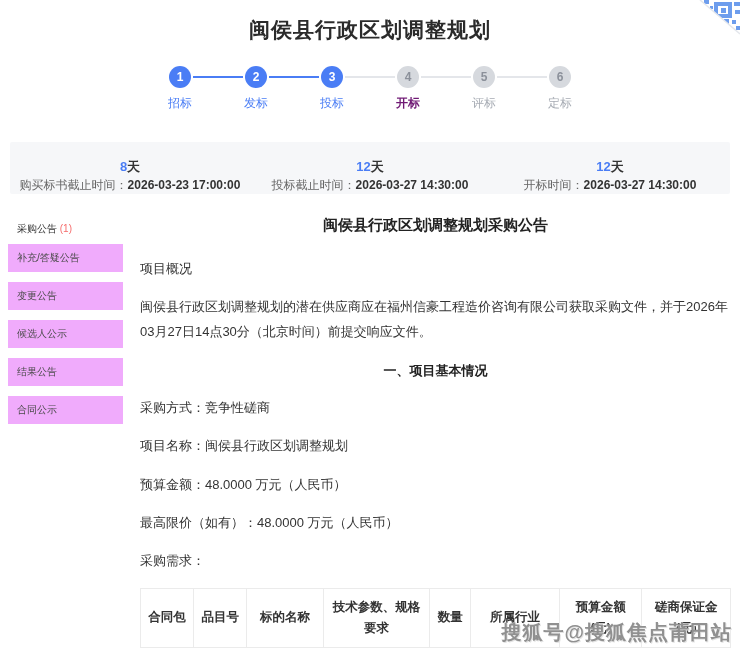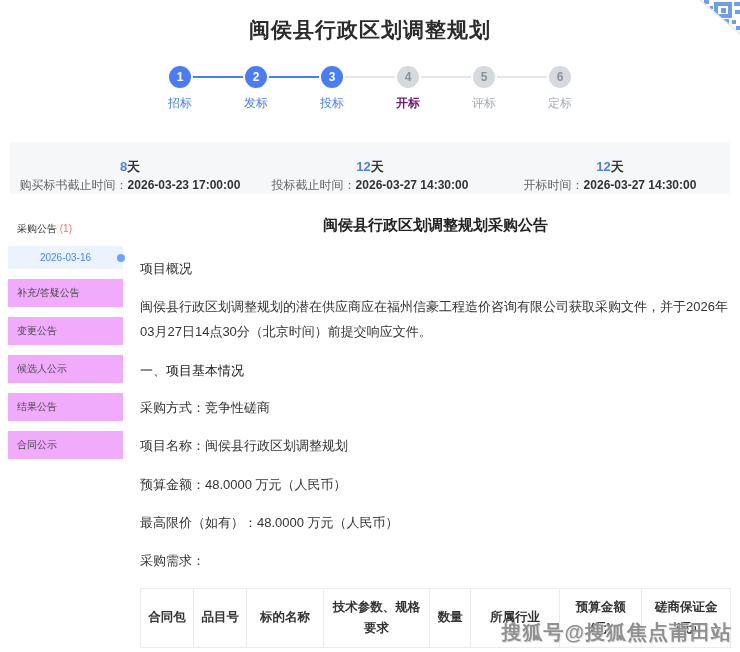--- a/index.html
+++ b/index.html
@@ -41,21 +41,21 @@
   .sb-first { background:#fff; color:#333; padding:8px 0 8px 9px; }
   .sb-first .count { color:#f56c6c; }
   .sb-date { position:relative; background:#eaf3fe; color:#4a86f7; text-align:center; padding:6px 0; margin:2px 0 10px; cursor:pointer; }
   .sb-dot { position:absolute; right:-2px; top:50%; margin-top:-4px; width:8px; height:8px; border-radius:50%; background:#4a86f7; opacity:.75; }
   .sb-gray { background:#f0abfc; color:#4a4a4a; padding:7px 0 7px 9px; margin-bottom:10px; cursor:pointer; }
 
   .main { flex:1; margin-left:17px; font-size:13px; color:#333; }
   .ann-title { text-align:center; font-size:15px; font-weight:bold; color:#222; margin:2px 0 22px; }
   .line { margin-bottom:15px; line-height:1.8; }
   .para { margin-bottom:13px; line-height:1.9; }
-  .bold-line { font-weight:normal; margin:17px 0 16px; color:#222; }
+  .bold-line { font-weight:bold; margin:17px 0 16px; color:#222;text-align:center; }
 
   
   table { width:100%; border-collapse:collapse; table-layout:fixed; margin:4px 0 16px; }
   th,td { border:1px solid #ebebeb; text-align:center; vertical-align:middle; font-size:12.5px; line-height:1.7; padding:8px 5px; }
   th { font-weight:bold; color:#333; white-space:pre-line; height:56px; }
 
   
   .watermark { position:absolute; right:8px; bottom:6px; font-size:20px; font-weight:bold; color:#909090; letter-spacing:1px; text-shadow:1px 1px 0 #e3e3e3; }
 </style>
 </head>
@@ -136,24 +136,20 @@
       <div class="sch-line2"><span>开标时间：</span><span class="val">2026-03-27 14:30:00</span></div>
     </div>
   </div>
 
   <div class="content">
 
     <div class="sidebar">
       <div class="sb-item sb-first">
         <span>采购公告</span>
         <span class="count">(1)</span>
-      </div>
-      <div class="sb-item sb-date">
-        <span>2026-03-16</span>
-        <span class="sb-dot"></span>
       </div>
       <div class="sb-item sb-gray">补充/答疑公告</div>
       <div class="sb-item sb-gray">变更公告</div>
       <div class="sb-item sb-gray">候选人公示</div>
       <div class="sb-item sb-gray">结果公告</div>
       <div class="sb-item sb-gray">合同公示</div>
     </div>
 
     <div class="main">
       <div class="ann-title">闽侯县行政区划调整规划采购公告</div>

